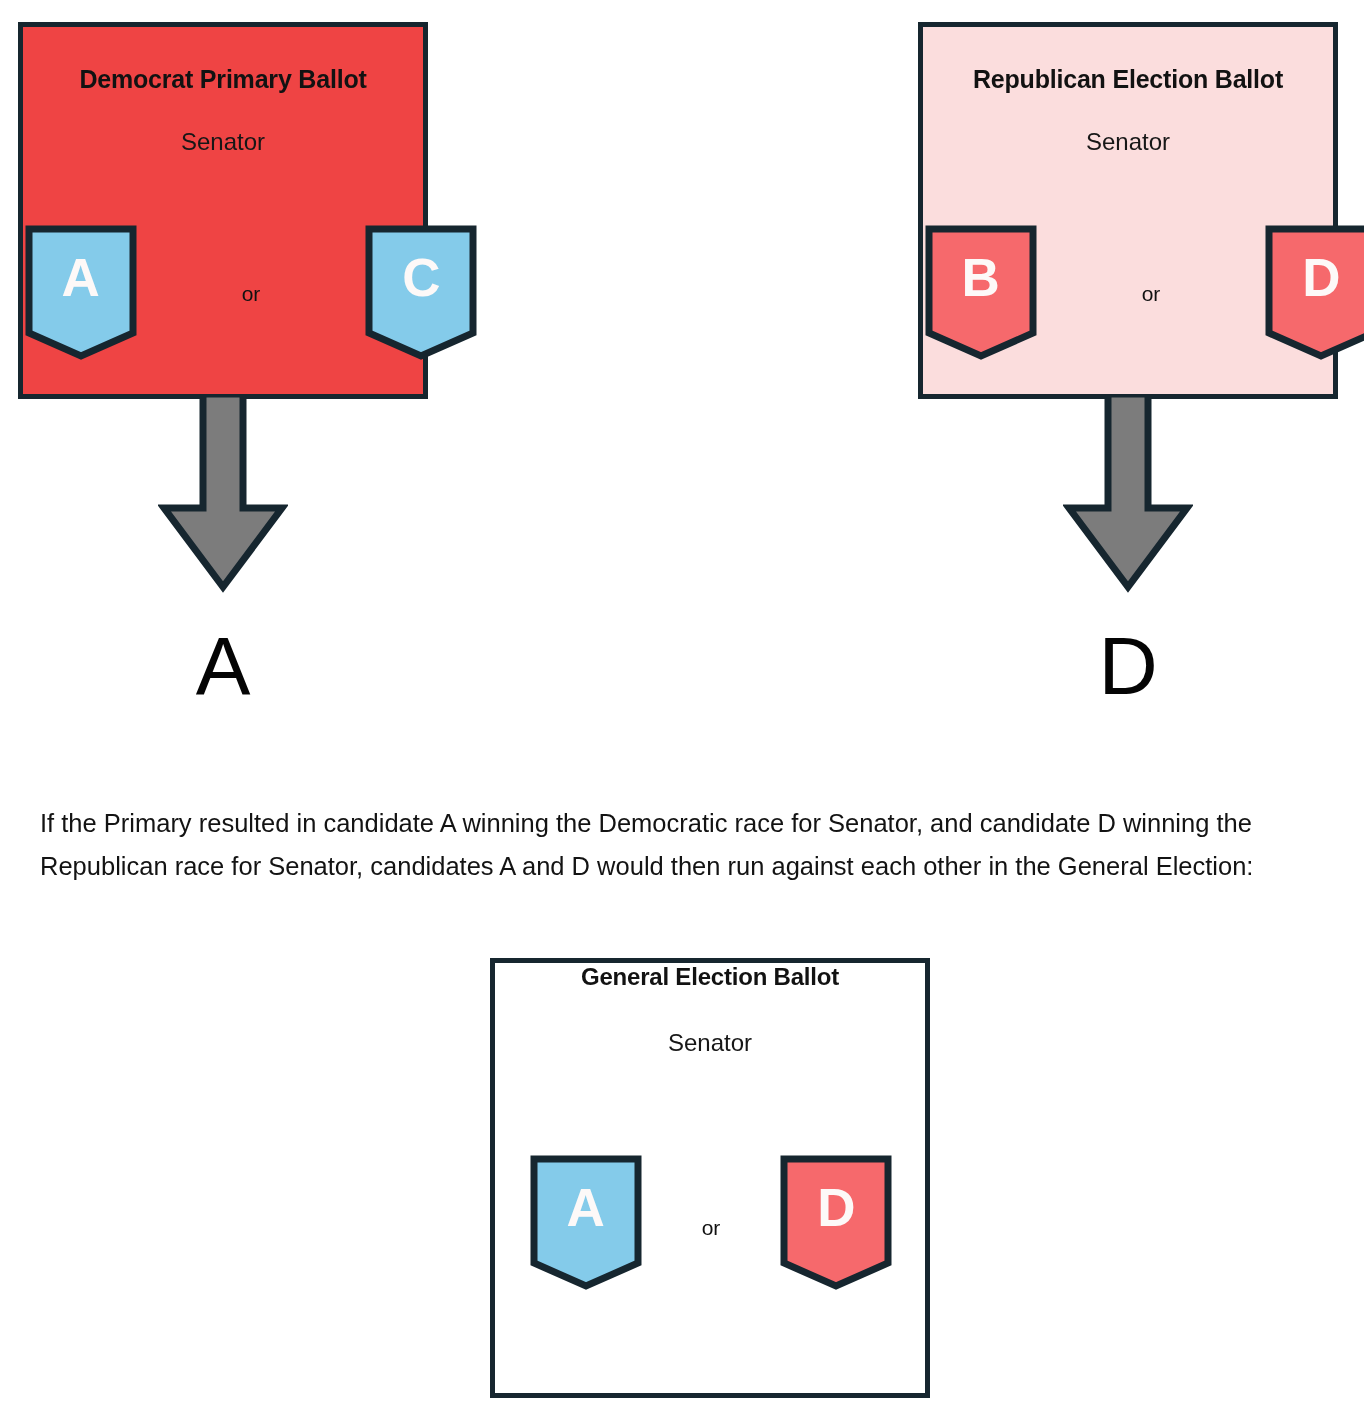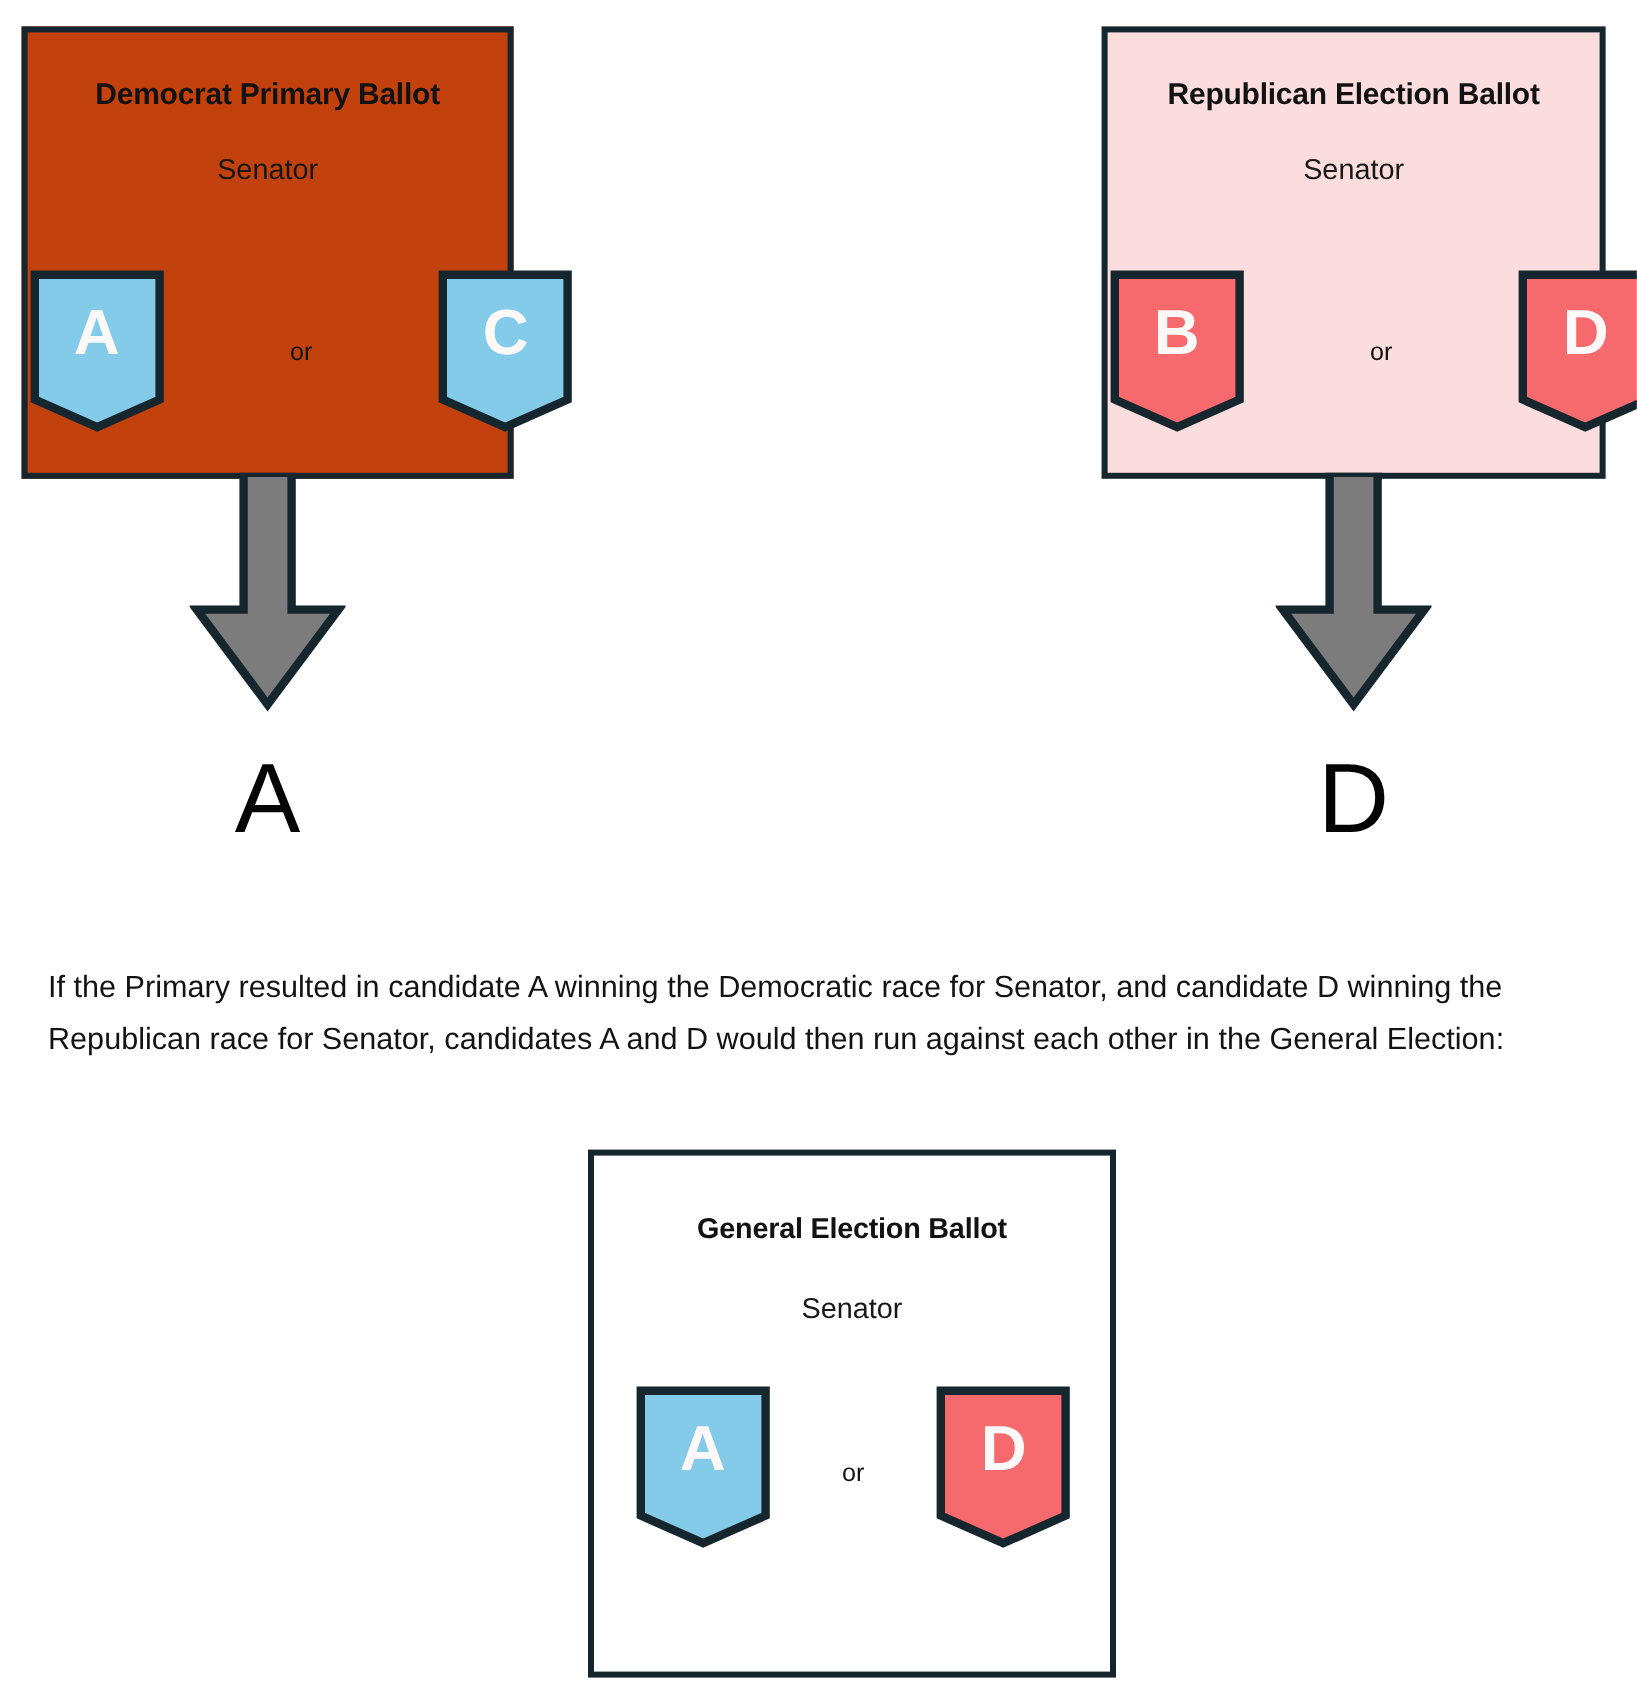--- a/index.html
+++ b/index.html
@@ -38,21 +38,21 @@
     font-weight: 400;
     color: #171717;
     text-align: left;
   }
 
   #democrat-box {
     left: 18px;
     top: 22px;
     width: 410px;
     height: 377px;
-    background: #c2410c;
+    background: #ef4444;
   }
   #democrat-box .ballot-title { margin-top: 38px; }
   #democrat-box .ballot-office { margin-top: 34px; }
 
   #republican-box {
     left: 918px;
     top: 22px;
     width: 420px;
     height: 377px;
     background: #fbdddd;
@@ -60,21 +60,21 @@
   #republican-box .ballot-title { margin-top: 38px; }
   #republican-box .ballot-office { margin-top: 34px; }
 
   #general-box {
     left: 490px;
     top: 958px;
     width: 440px;
     height: 440px;
     background: #ffffff;
   }
-  #general-box .ballot-title { margin-top: 48px; font-size: 24px; }
+  #general-box .ballot-title { font-size: 24px; }
   #general-box .ballot-office { margin-top: 38px; }
 
   
   .choice-row {
     position: absolute;
     display: flex;
     align-items: flex-start;
     justify-content: center;
   }
   #democrat-choices { left: 48px; top: 198px; width: 360px; }

